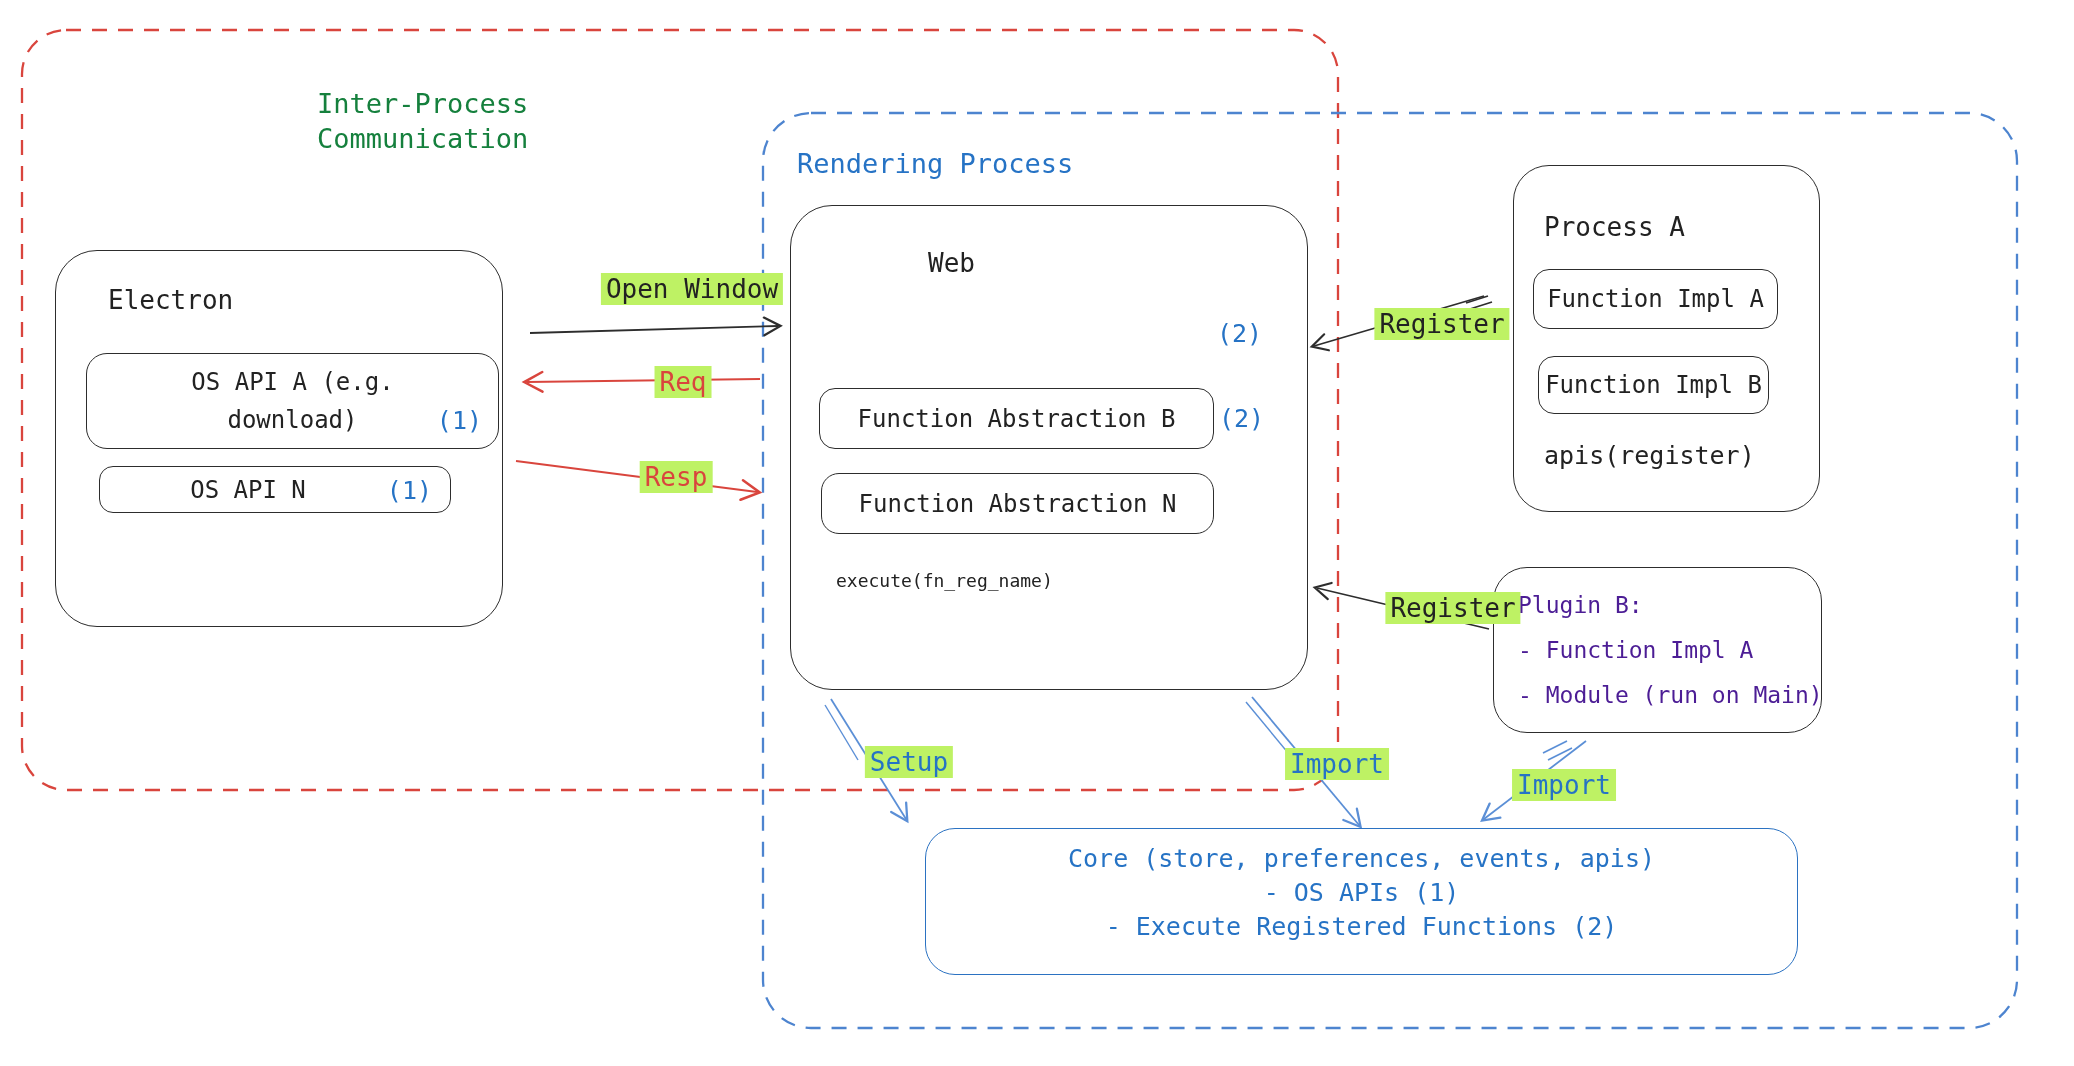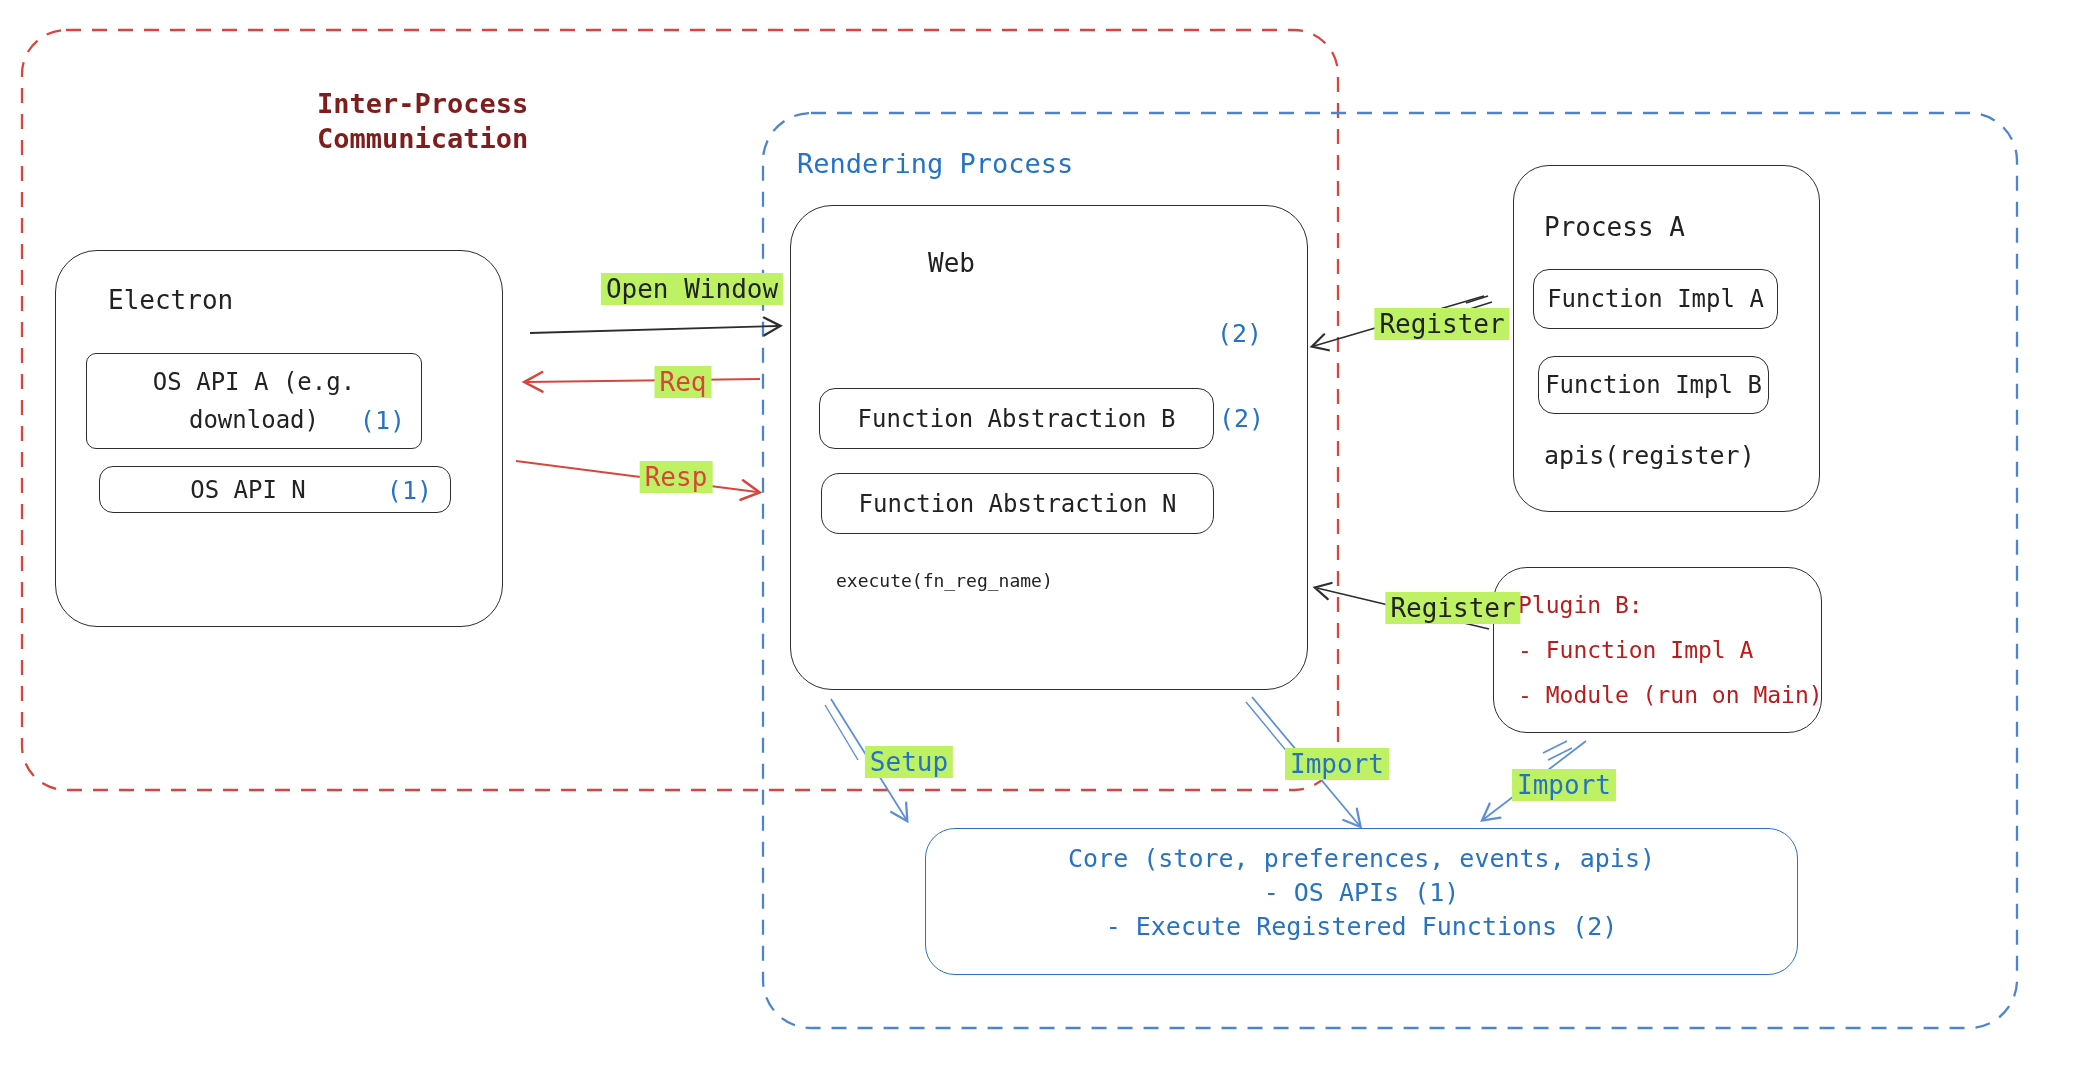--- a/index.html
+++ b/index.html
@@ -20,28 +20,28 @@
   .badge{position:absolute;font-size:25px;color:#2673c5;white-space:nowrap;}
   .centerline{display:flex;align-items:center;justify-content:center;height:100%;}
   .arrow-label{
     position:absolute;transform:translate(-50%,-50%);
     background:#bef264;padding:1px 5px;font-size:26px;white-space:nowrap;margin-left:40px;
   }
   .lbl-black{color:#222;}
   .lbl-red{color:#d9453d;}
   .lbl-blue{color:#2673c5;}
   .group-label{position:absolute;font-size:27px;line-height:35px;white-space:nowrap;}
-  .ipc-label{color:#7f1d1d;font-weight:bold;}
+  .ipc-label{color:#15803d;}
   .rp-label{color:#2673c5;}
   .core{
     position:absolute;border:1.9px solid #2b72c2;border-radius:30px;
     color:#2673c5;font-size:25px;line-height:34px;text-align:center;
     box-sizing:border-box;padding-top:13px;background:transparent;
   }
-  .pluginb-text{position:absolute;font-size:23px;line-height:45px;white-space:nowrap;color:#b91c1c;}
+  .pluginb-text{position:absolute;font-size:23px;line-height:45px;white-space:nowrap;color:#4c1d95;}
 </style>
 </head>
 <body>
 
 <div id="canvas">
 
   <svg id="wires" viewBox="0 0 2074 1066">
     <defs>
       <marker id="ah-black" viewBox="0 0 20 20" refX="15" refY="10" markerWidth="14" markerHeight="14" orient="auto-start-reverse">
         <path d="M4,3 L17,10 L4,17" fill="none" stroke="#2d2d2d" stroke-width="1.8" stroke-linecap="round"></path>
@@ -79,21 +79,21 @@
   </svg>
 
   <div class="group-label ipc-label" style="left:317px;top:86px;">
     <div>Inter-Process</div>
     <div>Communication</div>
   </div>
   <div class="group-label rp-label" style="left:797px;top:146px;">Rendering Process</div>
 
   <div class="box bigbox" style="left:55px;top:250px;width:448px;height:377px;">
     <div class="title" style="left:52px;top:34px;">Electron</div>
-    <div class="box smallbox" style="left:30px;top:102px;width:336px;height:96px;border-radius:10px;">
+    <div class="box smallbox" style="left:30px;top:102px;width:413px;height:96px;border-radius:21px;">
       <div style="text-align:center;padding-top:9px;line-height:38px;">
         <div class="ctext">OS API A (e.g.</div>
         <div class="ctext">download)</div>
       </div>
       <span class="badge" style="right:16px;top:52px;">(1)</span>
     </div>
     <div class="box smallbox" style="left:43px;top:215px;width:352px;height:47px;border-radius:14px;">
       <div class="centerline">
         <span class="ctext" style="margin-right:54px;text-align:right;">OS API N</span>
       </div>

